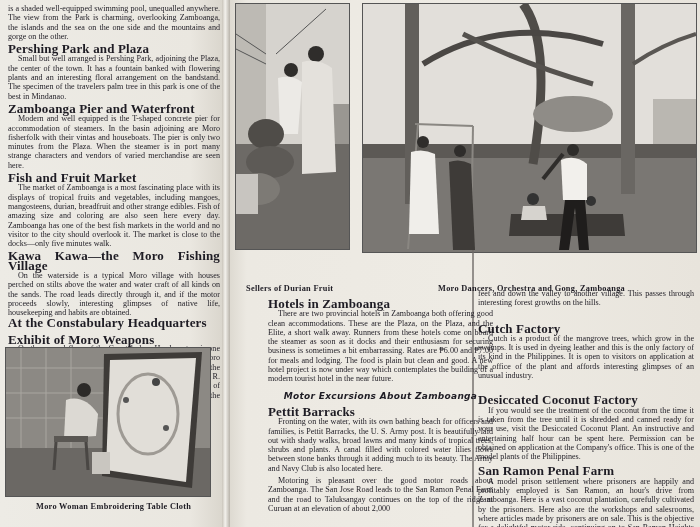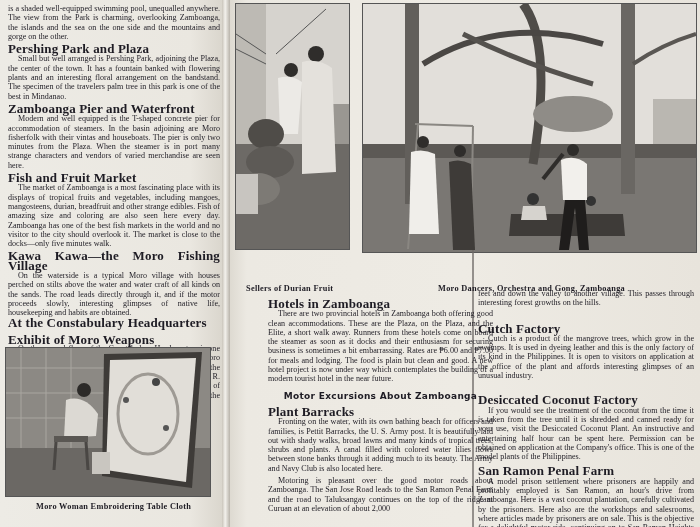--- a/index.html
+++ b/index.html
@@ -13,21 +13,21 @@
   .page-left { left: 0; width: 224px; background: linear-gradient(90deg, #edebe5 0%, #eae7e0 85%, #d9d5cc 100%); }
   .page-right { left: 228px; width: 472px; background: linear-gradient(90deg, #dcd8cf 0%, #ecE9e2 4%, #eeebe4 50%, #e8e4dc 100%); }
   .gutter { position: absolute; left: 222px; top: 0; width: 8px; height: 527px;
     background: linear-gradient(90deg, #c9c4ba, #f3f1ec 40%, #b8b3aa); }
   .fold { position: absolute; left: 472px; top: 250px; width: 2px; height: 277px; background: #6d6a66; opacity: .7; }
 
   .col { position: absolute; font-size: 8.1px; line-height: 9.3px; text-align: justify; }
   .col p { margin: 0; text-indent: 10px; }
   .col p.noindent { text-indent: 0; }
   .col h4 { margin: 3px 0 1px; font-size: 13px; font-weight: bold; letter-spacing: .15px; }
-  .col h3 { margin: 8px 0 6px; font-family: "DejaVu Sans", sans-serif; font-weight: bold; font-size: 9px; text-align: center; letter-spacing: .3px; }
+  .col h3 { margin: 8px 0 6px; font-family: "DejaVu Sans", sans-serif; font-style: italic; font-weight: bold; font-size: 9px; text-align: center; letter-spacing: .3px; }
 
   .photo { position: absolute; overflow: hidden; border: 1px solid #555; }
   .caption { position: absolute; font-size: 8.3px; font-weight: bold; letter-spacing: .3px; white-space: nowrap; }
 </style>
 </head>
 <body>
 
 <div class="page page-left"></div>
 <div class="page page-right"></div>
 <div class="gutter"></div>
@@ -135,21 +135,21 @@
     <line x1="180" y1="175" x2="200" y2="150" stroke="#2f2d2b" stroke-width="4"></line>
   </svg>
 </div>
 <div class="fold"></div>
 <div class="caption" style="left:438px; top:284px;">Moro Dancers, Orchestra and Gong, Zamboanga</div>
 
 <div class="col" style="left:238px; top:296px; width:225px;margin-left:30px;">
   <h4>Hotels in Zamboanga</h4>
   <p>There are two provincial hotels in Zamboanga both offering good clean accommodations. These are the Plaza, on the Plaza, and the Elite, a short walk away. Runners from these hotels come on board the steamer as soon as it docks and their enthusiasm for securing business is sometimes a bit embarrassing. Rates are ₱6.00 and ₱7.00 for meals and lodging. The food is plain but clean and good. A new hotel project is now under way which contemplates the building of a modern tourist hotel in the near future.</p>
   <h3>Motor Excursions About Zamboanga</h3>
-  <h4>Plant Barracks</h4>
+  <h4>Pettit Barracks</h4>
   <p>Fronting on the water, with its own bathing beach for officers and families, is Pettit Barracks, the U. S. Army post. It is beautifully laid out with shady walks, broad lawns and many kinds of tropical trees, shrubs and plants. A canal filled with colored water lilies flows between stone banks through it adding much to its beauty. The Army and Navy Club is also located here.</p>
   <p style="margin-top:3px;">Motoring is pleasant over the good motor roads about Zamboanga. The San Jose Road leads to the San Ramon Penal Farm and the road to Taluksangay continues on the top of the ridge at Curuan at an elevation of about 2,000</p>
 </div>
 
 <div class="col" style="left:478px; top:289px; width:216px;">
   <p class="noindent">feet and down the valley to another village. This passes through interesting forest growths on the hills.</p>
 
   <h4 style="margin-top:16px;">Cutch Factory</h4>
   <p>Cutch is a product of the mangrove trees, which grow in the swamps. It is used in dyeing leather and this is the only factory of its kind in the Philippines. It is open to visitors on application at the office of the plant and affords interesting glimpses of an unusual industry.</p>
 

